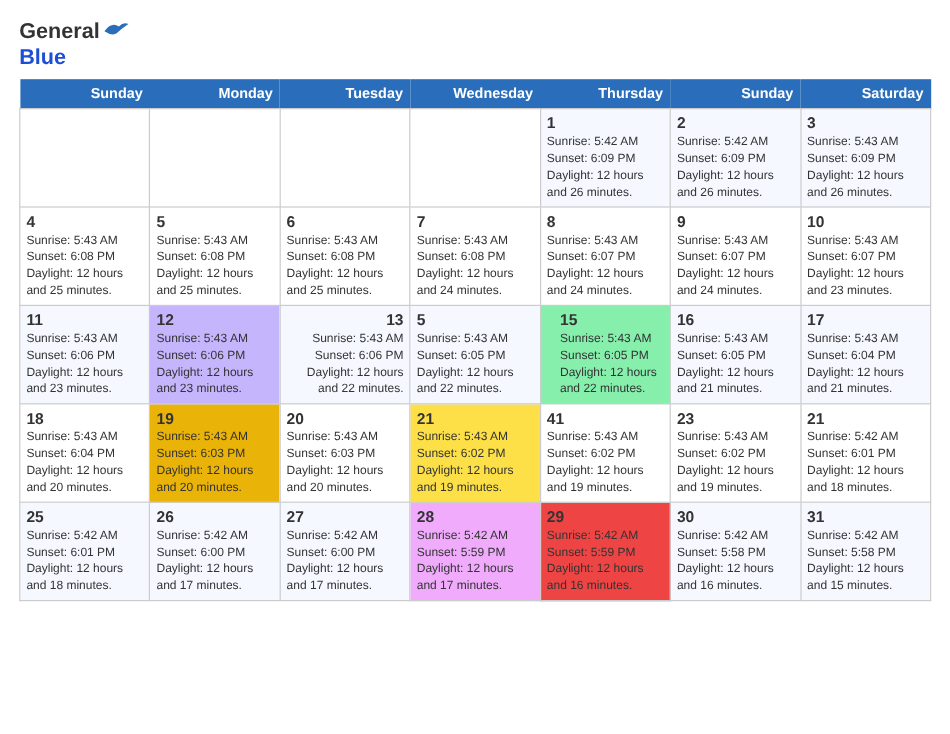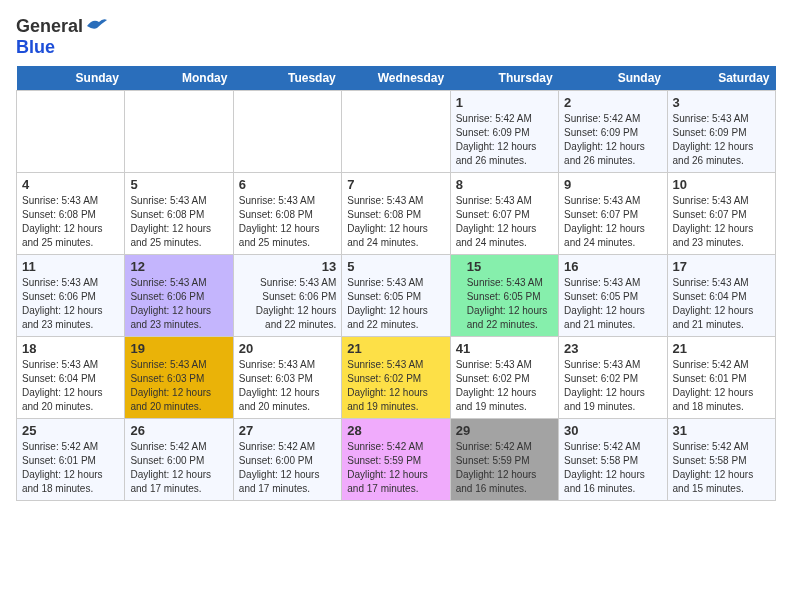--- a/index.html
+++ b/index.html
@@ -233,21 +233,21 @@
           <div class="day-detail">Sunrise: 5:42 AM<br>Sunset: 6:00 PM<br>Daylight: 12 hours and 17 minutes.</div>
         </td>
         <td style="background: rgb(245, 248, 255);">
           <span class="day-number">27</span>
           <div class="day-detail">Sunrise: 5:42 AM<br>Sunset: 6:00 PM<br>Daylight: 12 hours and 17 minutes.</div>
         </td>
         <td style="background: #f0abfc;">
           <span class="day-number">28</span>
           <div class="day-detail">Sunrise: 5:42 AM<br>Sunset: 5:59 PM<br>Daylight: 12 hours and 17 minutes.</div>
         </td>
-        <td style="background: #a3a3a3; margin-left: 20px;">
+        <td style="background: #ef4444; margin-left: 20px;">
           <span class="day-number">29</span>
           <div class="day-detail">Sunrise: 5:42 AM<br>Sunset: 5:59 PM<br>Daylight: 12 hours and 16 minutes.</div>
         </td>
         <td style="background: rgb(245, 248, 255);">
           <span class="day-number">30</span>
           <div class="day-detail">Sunrise: 5:42 AM<br>Sunset: 5:58 PM<br>Daylight: 12 hours and 16 minutes.</div>
         </td>
         <td style="background: rgb(245, 248, 255);">
           <span class="day-number">31</span>
           <div class="day-detail">Sunrise: 5:42 AM<br>Sunset: 5:58 PM<br>Daylight: 12 hours and 15 minutes.</div>

